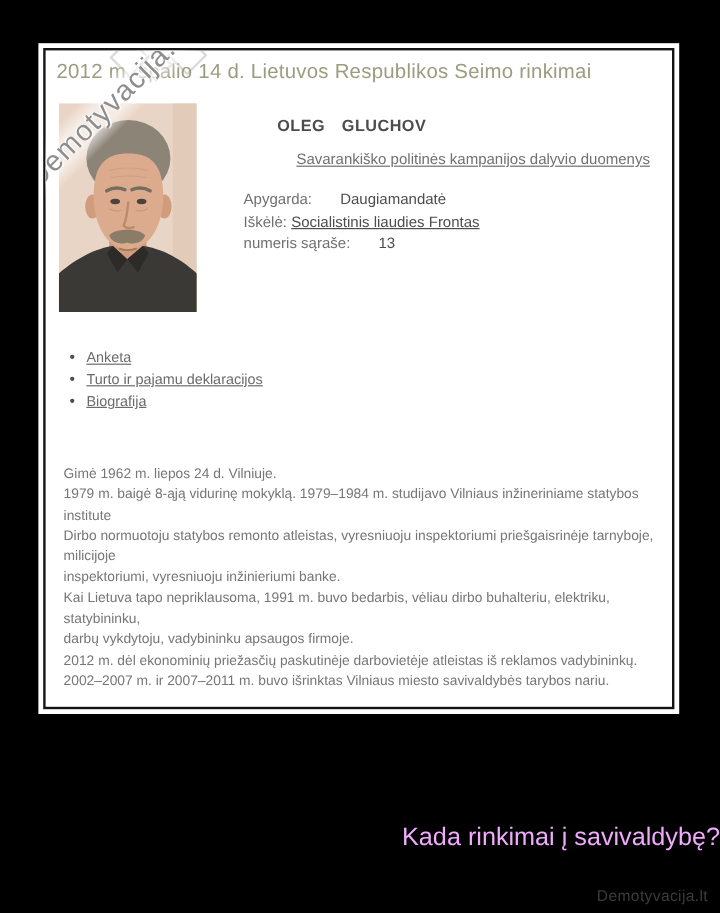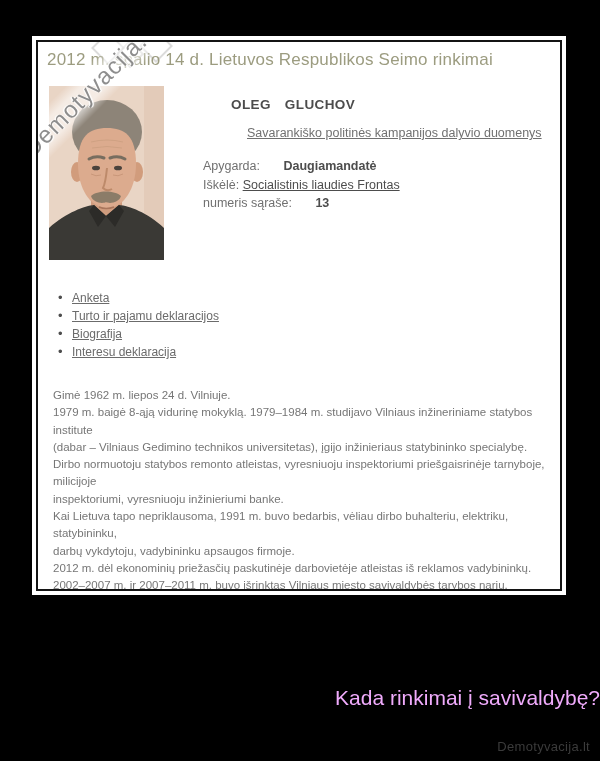--- a/index.html
+++ b/index.html
@@ -32,21 +32,21 @@
     position:absolute;left:11px;top:44px;width:115px;height:174px;z-index:2;
   }
   
   .info-row{position:absolute;left:165px;font-size:12.5px;color:#707070;white-space:nowrap;z-index:2;}
   .row-name{top:55px;font-size:13.5px;font-weight:bold;color:#4c4c4c;letter-spacing:0.4px;margin-left:28px;}
   .row-name .gap{display:inline-block;width:14px;}
   .row-link{top:84px;}
   .row-district{top:117px;}
   .row-party{top:136px;}
   .row-number{top:154px;}
-  .info-row b{color:#4d4d4d;font-weight:bold;padding-left:20px;}
+  .info-row b{color:#4d4d4d;font-weight:normal;padding-left:20px;}
   a.glink{color:#707070;text-decoration:underline;cursor:pointer;margin-left:44px;}
   a.blink{color:#4d4d4d;font-weight:normal;text-decoration:underline;cursor:pointer;}
   
   .links-list{
     position:absolute;left:20px;top:247px;margin:0;padding:0;list-style:none;z-index:2;
   }
   .links-list li{
     font-size:12px;line-height:18px;color:#6b6b6b;
   }
   .links-list li::before{
@@ -146,27 +146,25 @@
 
       <div class="info-row row-number">
         <span>numeris sąraše:</span>
         <b>13</b>
       </div>
 
       <ul class="links-list">
         <li><a>Anketa</a></li>
         <li><a>Turto ir pajamu deklaracijos</a></li>
         <li><a>Biografija</a></li>
-        <li><a>Interesu deklaracija</a></li>
       </ul>
 
       <div class="bio">
         <div>Gimė 1962 m. liepos 24 d. Vilniuje.</div>
         <div>1979 m. baigė 8-ąją vidurinę mokyklą. 1979–1984 m. studijavo Vilniaus inžineriniame statybos institute</div>
-        <div>(dabar – Vilniaus Gedimino technikos universitetas), įgijo inžinieriaus statybininko specialybę.</div>
         <div>Dirbo normuotoju statybos remonto atleistas, vyresniuoju inspektoriumi priešgaisrinėje tarnyboje, milicijoje</div>
         <div>inspektoriumi, vyresniuoju inžinieriumi banke.</div>
         <div>Kai Lietuva tapo nepriklausoma, 1991 m. buvo bedarbis, vėliau dirbo buhalteriu, elektriku, statybininku,</div>
         <div>darbų vykdytoju, vadybininku apsaugos firmoje.</div>
         <div>2012 m. dėl ekonominių priežasčių paskutinėje darbovietėje atleistas iš reklamos vadybininkų.</div>
         <div>2002–2007 m. ir 2007–2011 m. buvo išrinktas Vilniaus miesto savivaldybės tarybos nariu.</div>
 
       </div>
 
       <div class="diag-watermark">

